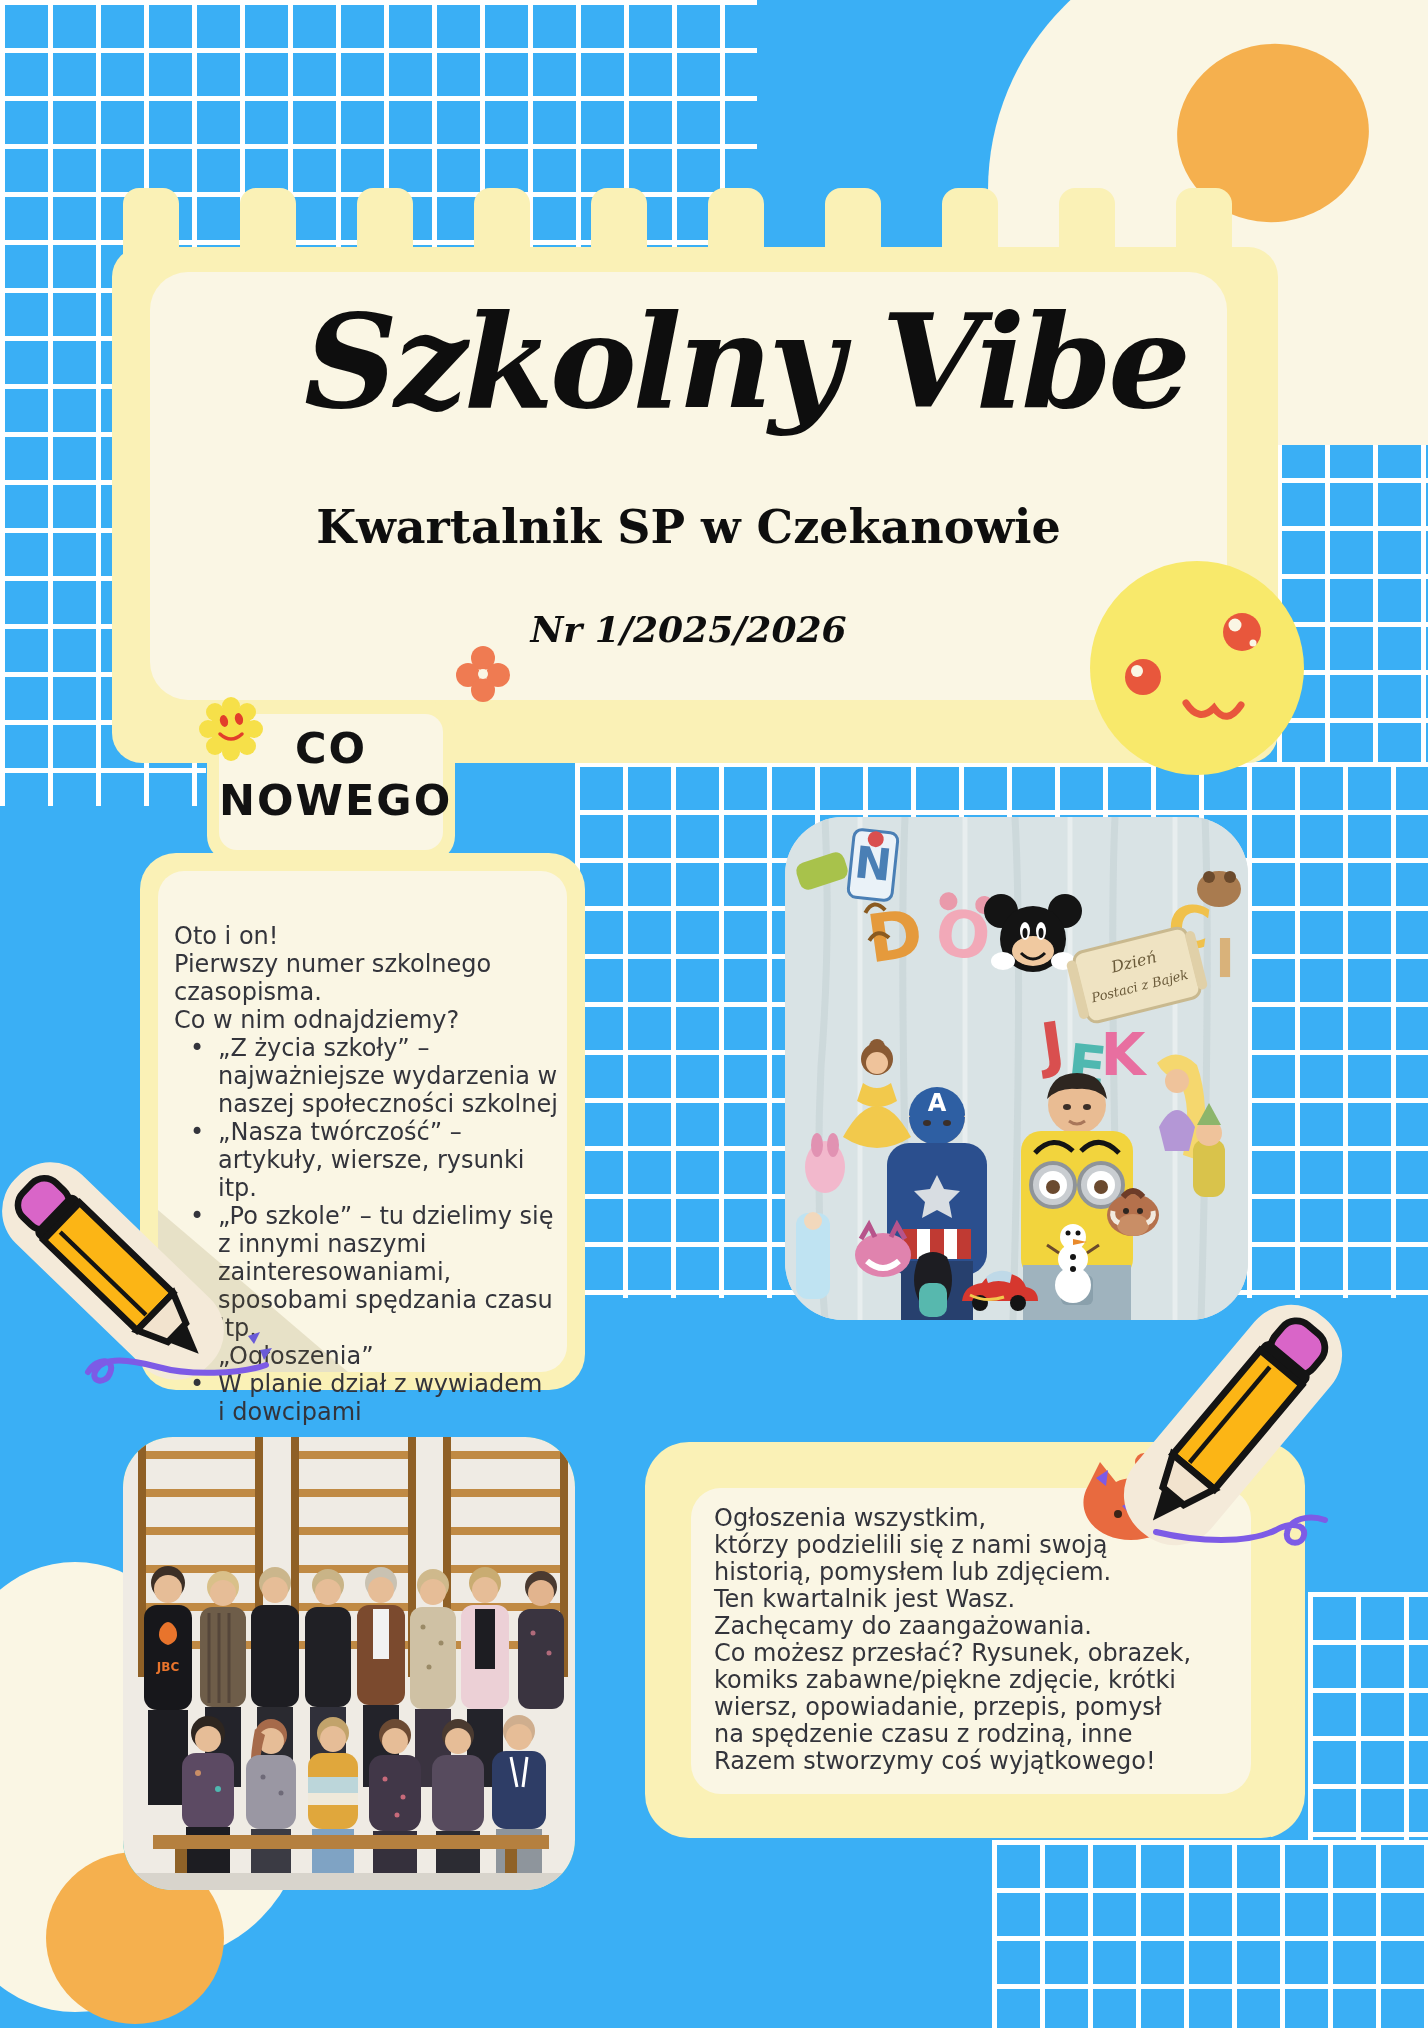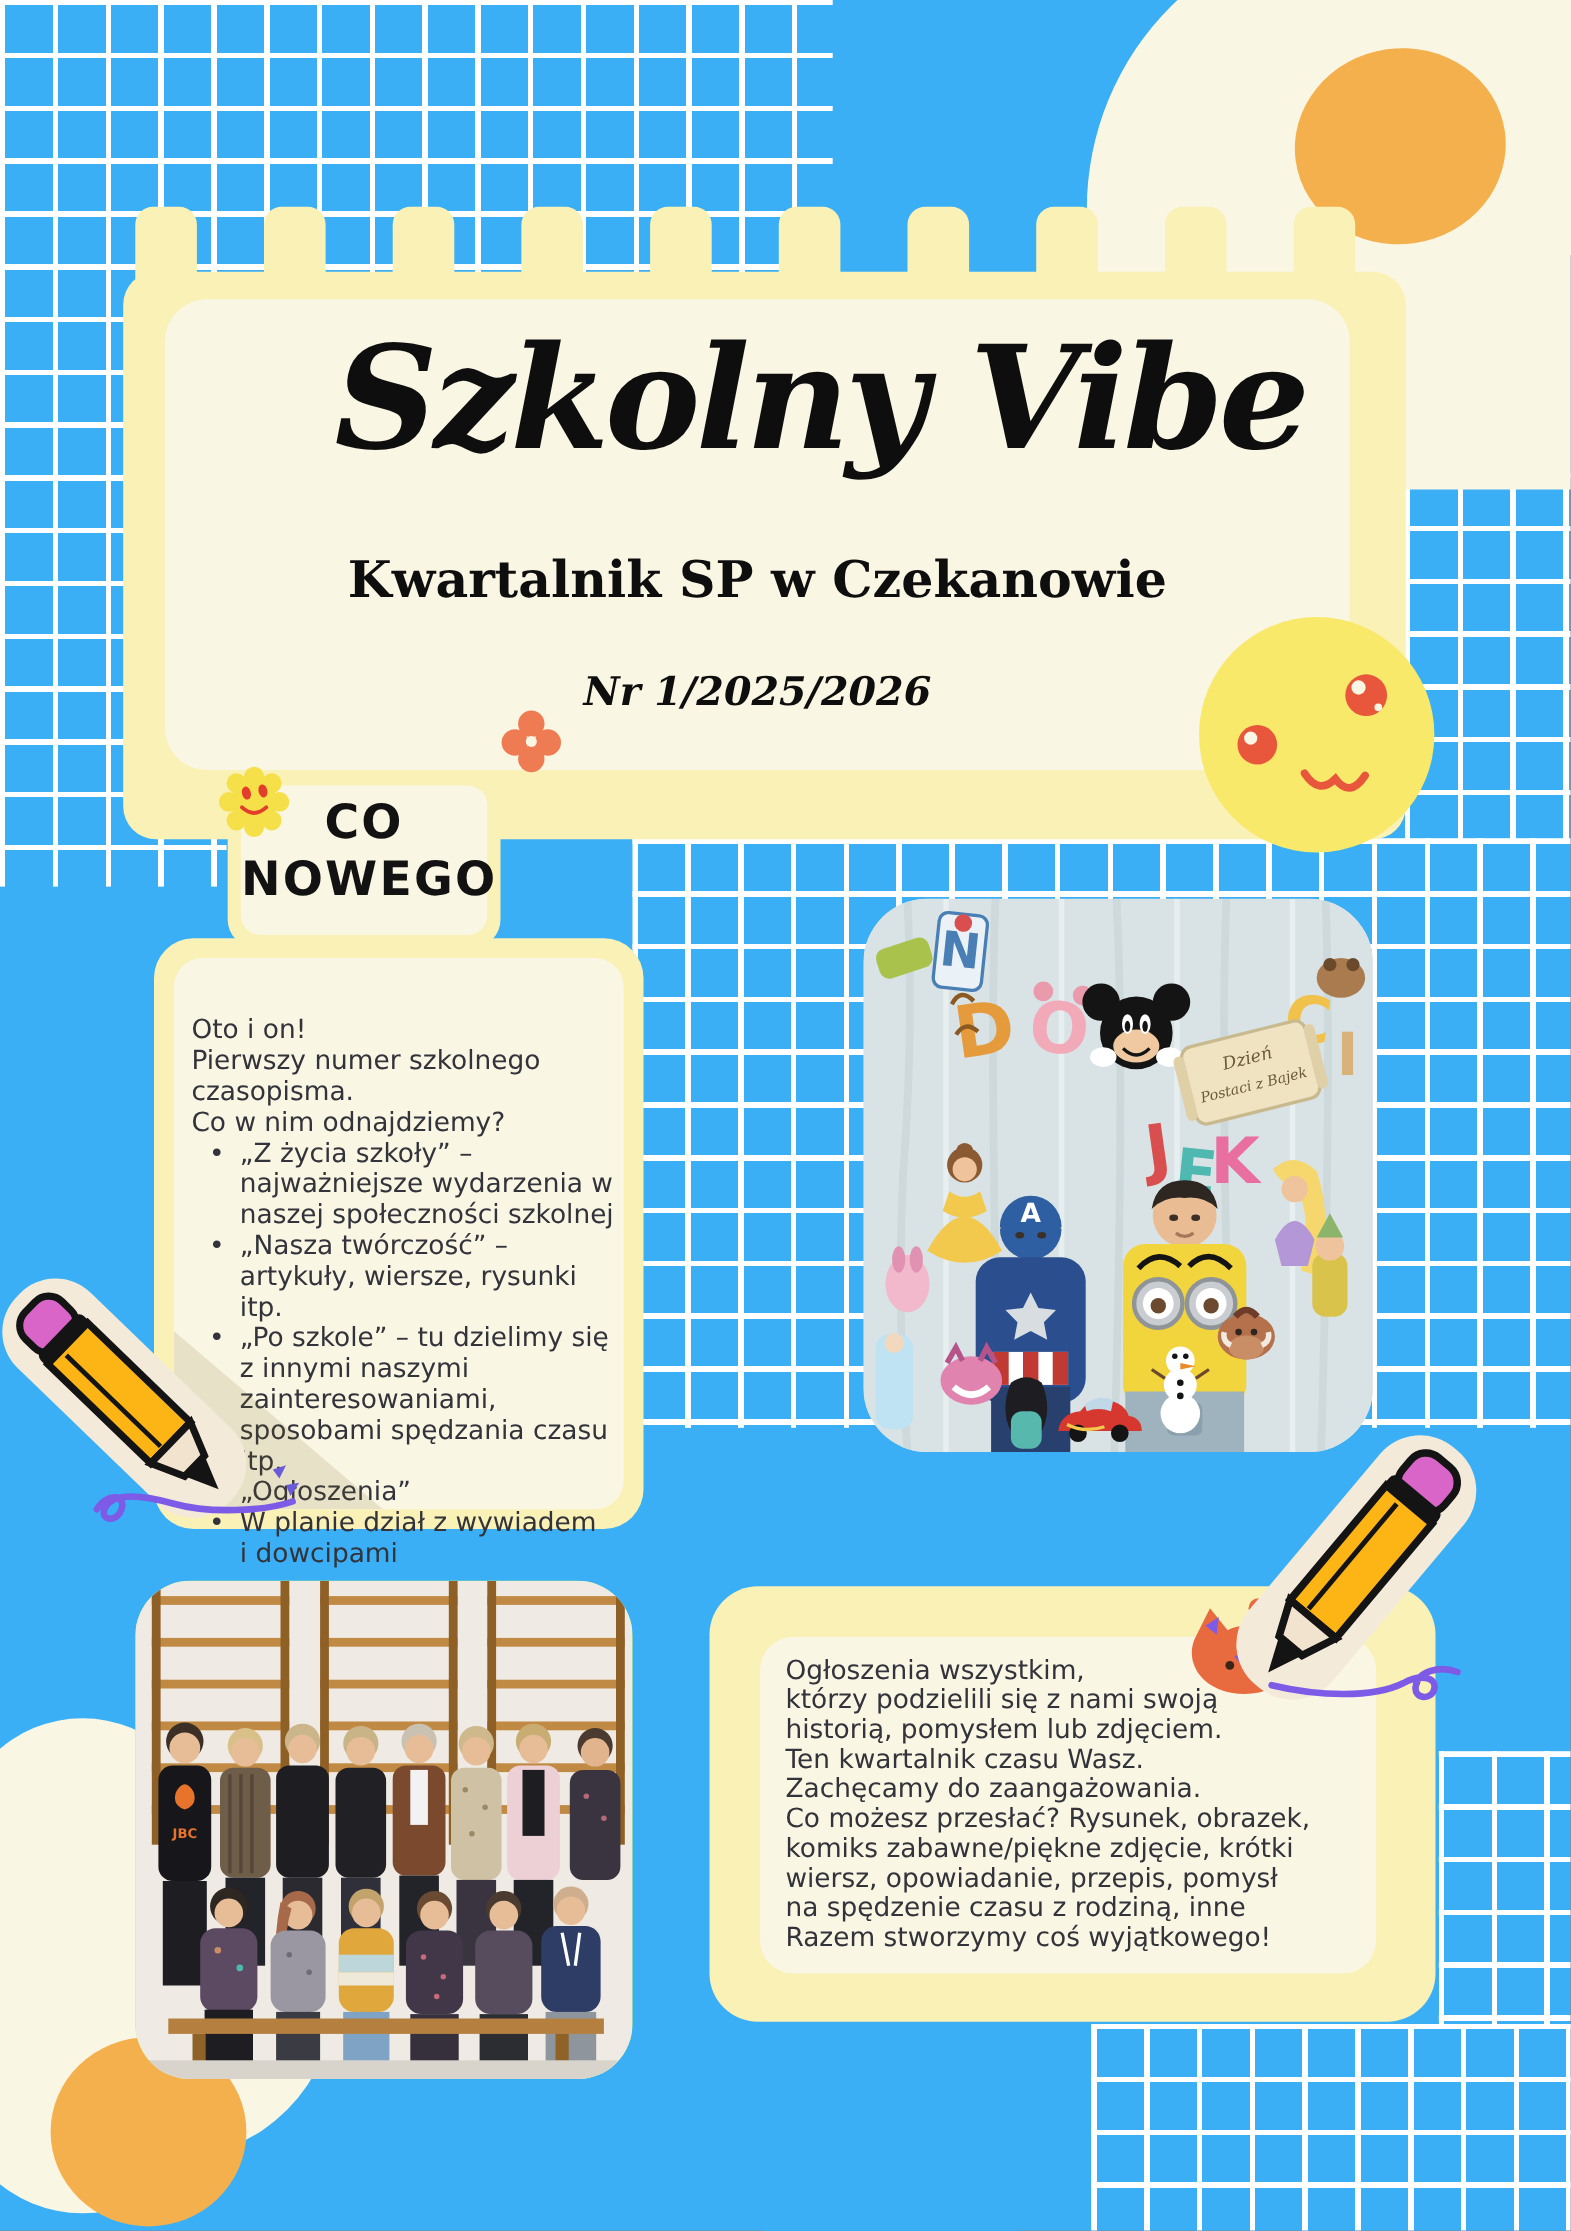--- a/index.html
+++ b/index.html
@@ -62,21 +62,21 @@
   #thanks-inner{left:691px;top:1488px;width:560px;height:306px;border-radius:30px;}
   #thanks-text{left:714px;top:1505px;width:528px;font-size:24px;line-height:27px;
                color:var(--text_dark);}
   .b{position:relative;padding-left:44px;}
   .b::before{content:"•";position:absolute;left:16px;}
   .bc{padding-left:44px;}
   
   #photo-costumes{left:785px;top:817px;width:463px;height:503px;border-radius:58px;
                   overflow:hidden;background:#D9E3E5;}
   #photo-teachers{left:123px;top:1437px;width:452px;height:453px;border-radius:50px;
-                  overflow:hidden;background:#bef264;}
+                  overflow:hidden;background:#14b8a6;}
   
   #pencil-left{left:48px;top:1125px;width:130px;height:292px;transform:rotate(-46deg);}
   #pencil-right{left:1165px;top:1275px;width:136px;height:300px;transform:rotate(40deg);}
   svg{display:block;}
 </style>
 </head>
 <body>
 
 <div id="page">
 
@@ -522,21 +522,21 @@
       <rect x="0" y="436" width="452" height="17" fill="#D8D4CC"></rect>
     </svg>
   </div>
 
   <div class="abs note-border" id="thanks-border"></div>
   <div class="abs note-inner" id="thanks-inner"></div>
   <div class="abs" id="thanks-text">
       <div>Ogłoszenia wszystkim,</div>
       <div>którzy podzielili się z nami swoją</div>
       <div>historią, pomysłem lub zdjęciem.</div>
-      <div>Ten kwartalnik czasu Wasz.</div>
+      <div>Ten kwartalnik jest Wasz.</div>
       <div>Zachęcamy do zaangażowania.</div>
       <div>Co możesz przesłać? Rysunek, obrazek,</div>
       <div>komiks zabawne/piękne zdjęcie, krótki</div>
       <div>wiersz, opowiadanie, przepis, pomysł</div>
       <div>na spędzenie czasu z rodziną, inne</div>
       <div>Razem stworzymy coś wyjątkowego!</div>
     </div>
 
   <svg class="abs" style="left:1078px;top:1448px" width="120" height="112" viewBox="0 0 120 112">
     <circle cx="66" cy="14" r="9" fill="#E86A3F"></circle>

